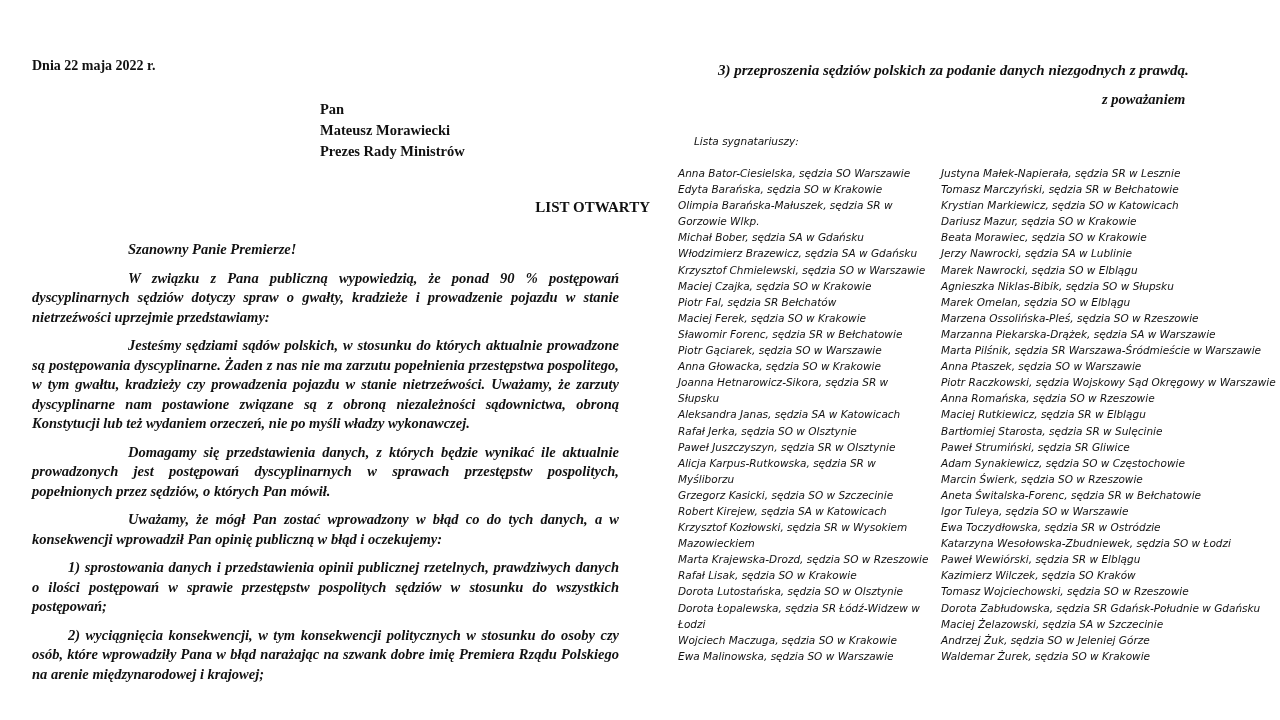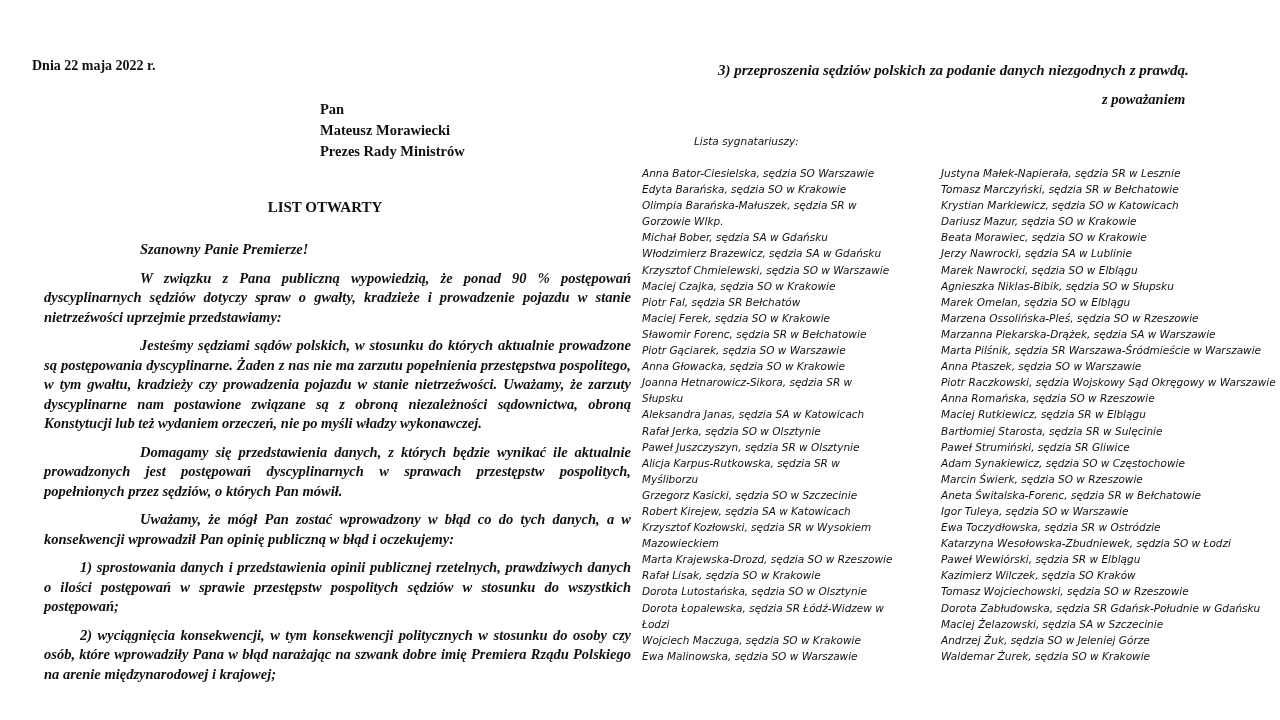--- a/index.html
+++ b/index.html
@@ -1,31 +1,31 @@
 <!DOCTYPE html>
 <html><head>
 <meta charset="utf-8">
 <style>
   html, body { margin: 0; padding: 0; }
   body { width: 1280px; height: 720px; background: #ffffff; color: #111111; position: relative; overflow: hidden; font-family: "Liberation Serif", serif; }
   .left { position: absolute; left: 0; top: 0; width: 640px; height: 720px; margin-top: 40px; }
   .right { position: absolute; left: 640px; top: 0; width: 640px; height: 720px; }
   .date { position: absolute; left: 32px; top: 18px; font-weight: bold; font-size: 14px; }
   .addressee { position: absolute; left: 320px; top: 59px; font-weight: bold; font-size: 14.5px; line-height: 21px; }
-  .title { position: absolute; left: 0; width: 650px; top: 159px; text-align: center; font-weight: bold; font-size: 15px; }
-  .body-text { position: absolute; left: 44px; top: 200px; width: 587px; font-style: italic; font-weight: bold; font-size: 14.5px; line-height: 19.5px; }
+  .title { position: absolute; left: 0; width: 650px; top: 159px; text-align: right; font-weight: bold; font-size: 15px; }
+  .body-text { position: absolute; left: 32px; top: 200px; width: 587px; font-style: italic; font-weight: bold; font-size: 14.5px; line-height: 19.5px; }
   .body-text p { margin: 0 0 9px 0; text-align: justify; }
   .body-text p.greet { text-indent: 96px; margin-bottom: 9px; }
   .body-text p.ind { text-indent: 96px; }
   .body-text p.req { text-indent: 36px; }
   .point3 { position: absolute; left: 718px; top: 62px; font-style: italic; font-weight: bold; font-size: 15px; }
   .regards { position: absolute; left: 1102px; top: 91px; font-style: italic; font-weight: bold; font-size: 14.5px; }
   .sig-label { position: absolute; left: 694px; top: 135px; font-family: "DejaVu Sans", sans-serif; font-style: italic; font-size: 10.5px; }
   .sig-col { position: absolute; top: 165px; font-family: "DejaVu Sans", sans-serif; font-style: italic; font-size: 10.5px; line-height: 16.1px; white-space: pre; }
-  .sig-col.c1 { left: 642px; width: 252px; white-space: normal; }
+  .sig-col.c1 { left: 678px; width: 252px; white-space: normal; }
   .sig-col.c2 { left: 941px; width: 335px; white-space: normal; }
   .sig { display: block; }
 </style>
 </head>
 <body>
 
 <div class="left">
   <div class="date">Dnia 22 maja 2022 r.</div>
 
   <div class="addressee">

